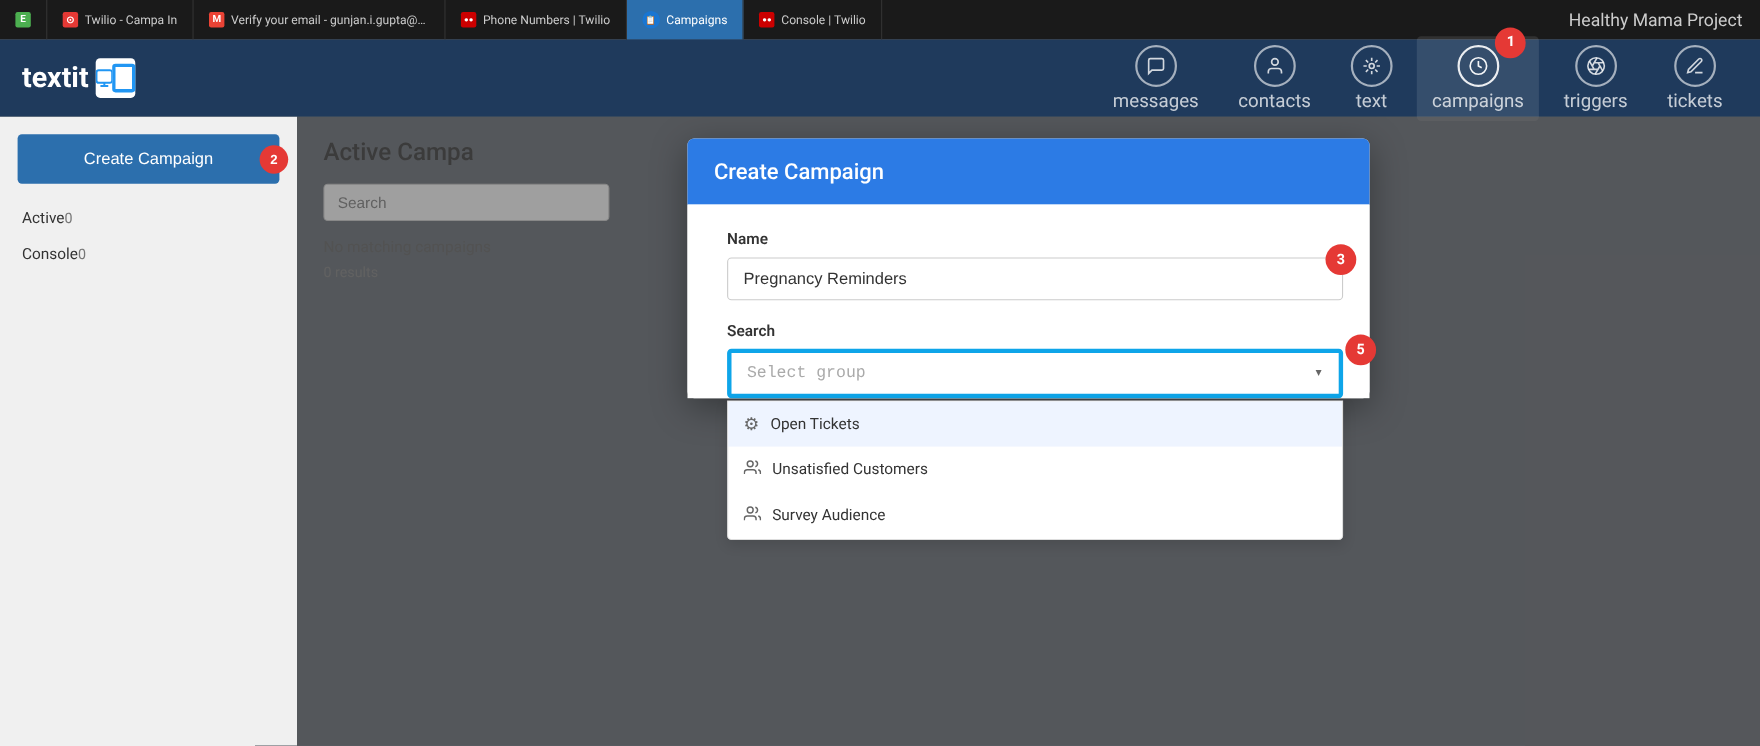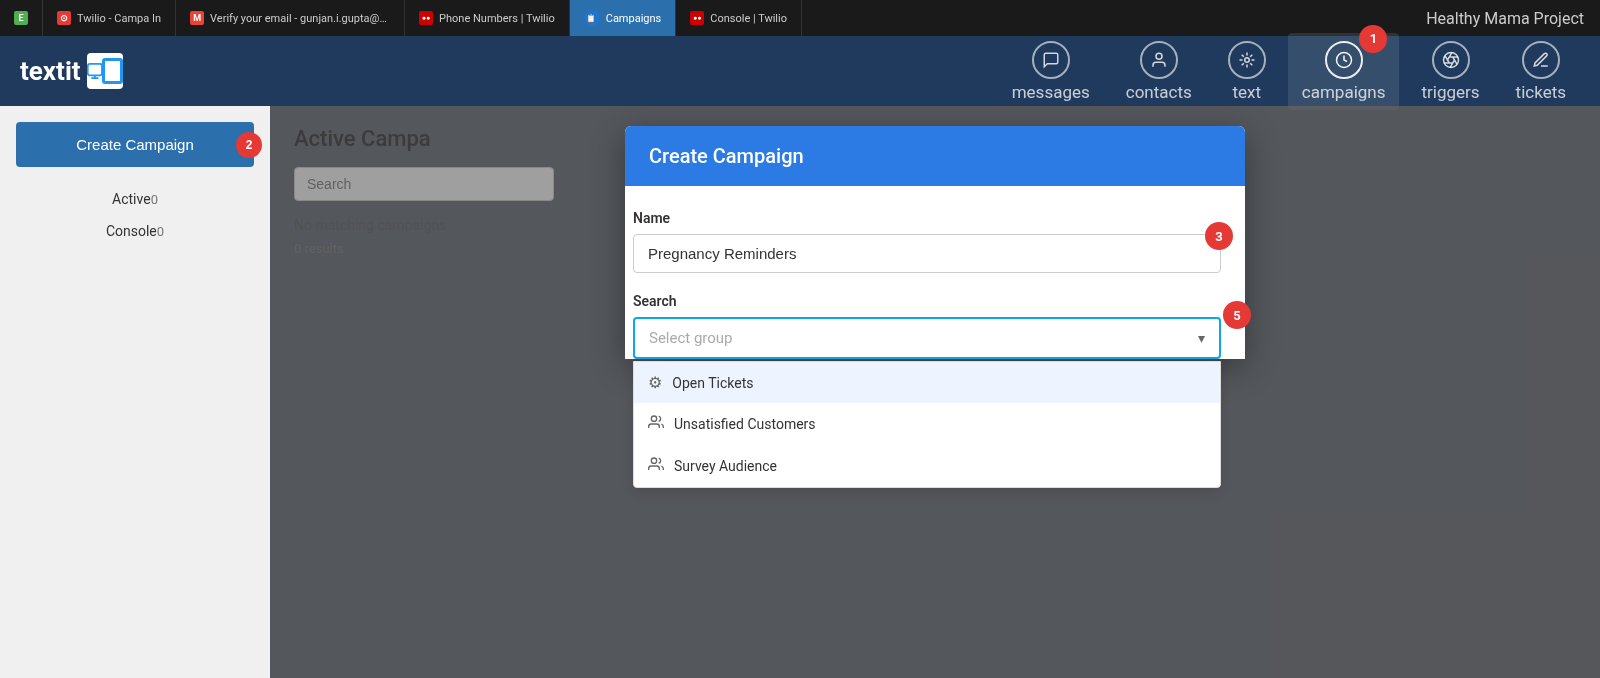--- a/index.html
+++ b/index.html
@@ -192,21 +192,21 @@
       font-weight: bold;
       display: flex;
       align-items: center;
       justify-content: center;
     }
     .sidebar-list {
       margin-top: 16px;
     }
     .sidebar-item {
       display: flex;
-      justify-content: center;
+      justify-content: flex-start;
       align-items: center;
       padding: 8px 4px;
       font-size: 14px;
       color: #333;
     }
     .sidebar-item span.count {
       color: #777;
       font-size: 13px;
     }
 
@@ -265,21 +265,21 @@
       background: #2c7be5;
       padding: 18px 24px;
       border-radius: 6px 6px 0 0;
     }
     .modal-header-title {
       font-size: 20px;
       color: white;
       font-weight: 500;
     }
     .modal-body {
-      padding: 24px 24px 0 8px;
+      padding: 24px 24px 0 36px;
       background: white;
     }
     .form-label {
       font-size: 14px;
       font-weight: 600;
       color: #333;
       margin-bottom: 8px;
       display: block;
     }
     .form-input {
@@ -300,30 +300,31 @@
       display: block;
     }
 
     
     .select-group-wrapper {
       position: relative;
     }
     .select-group-btn {
       width: 100%;
       padding: 10px 14px;
-      border: 2px solid #0ea5e9;
+      border: 4px solid #0ea5e9;
       border-radius: 4px;
       font-size: 15px;
       color: #aaa;
       background: white;
       cursor: pointer;
       display: flex;
       justify-content: space-between;
       align-items: center;
       appearance: none;
+      font-family: Liberation Mono, monospace;
     }
     .select-dropdown-arrow {
       color: #666;
       font-size: 14px;
     }
 
     
     .dropdown-list {
       position: absolute;
       top: calc(100% + 2px);

